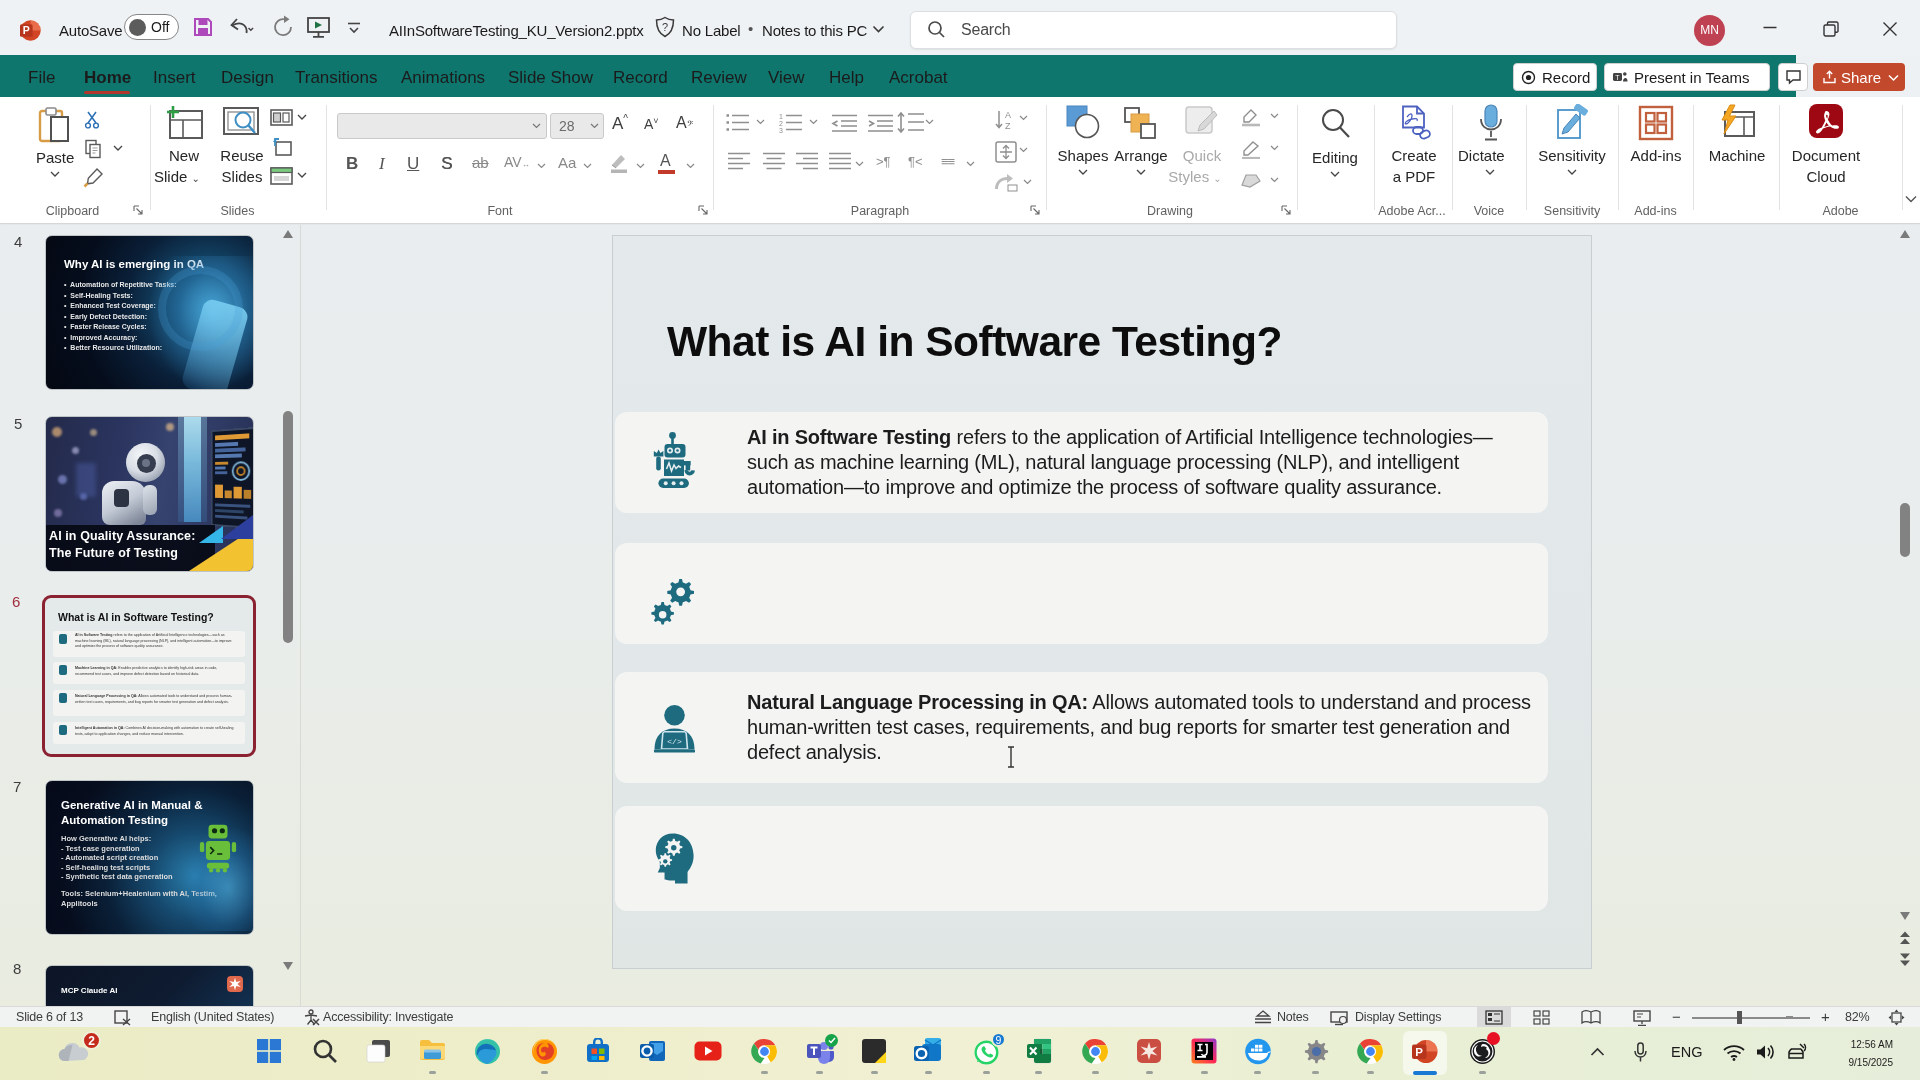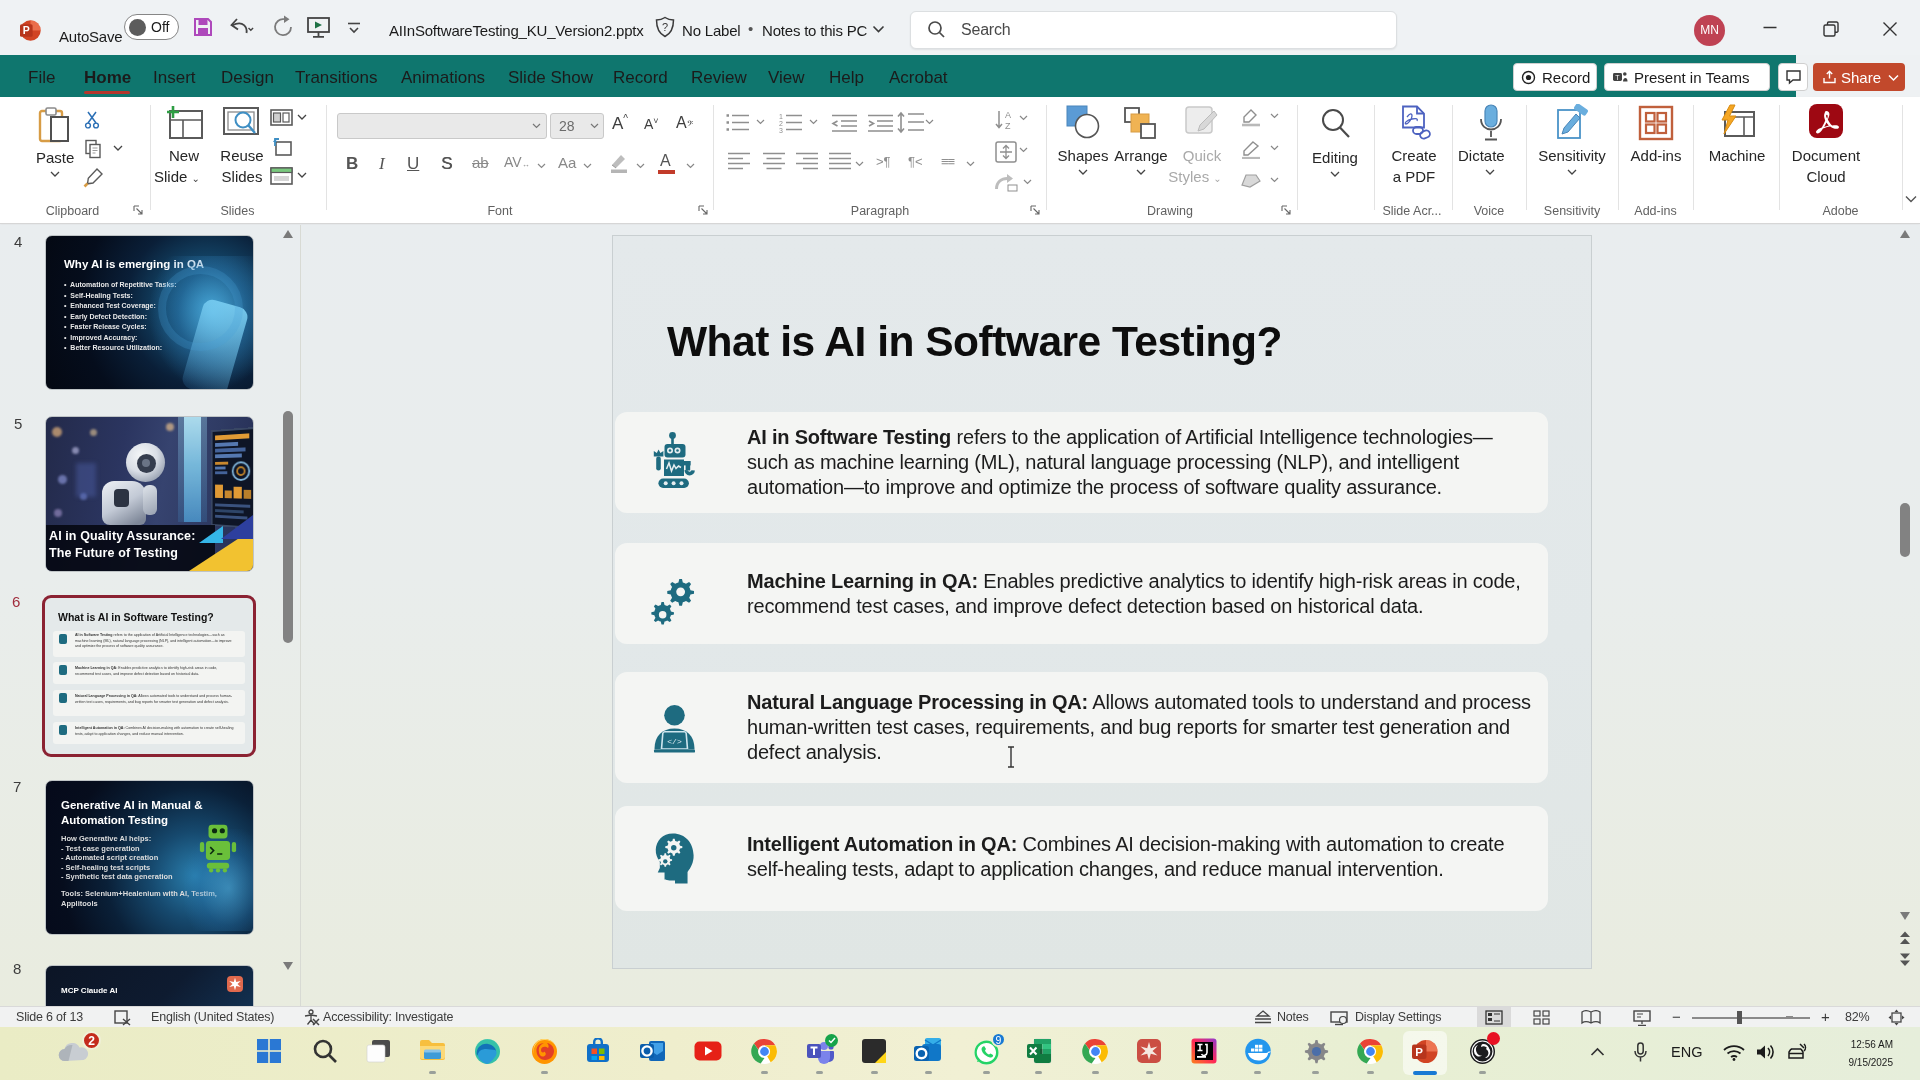--- a/index.html
+++ b/index.html
@@ -47,21 +47,21 @@
 <div id="app">
 
   <div id="titlebar">
 
     <svg class="abs" style="left:19px;top:19px" width="23" height="23" viewBox="0 0 23 23">
       <circle cx="11.5" cy="11.5" r="10.2" fill="#d14424"></circle>
       <path d="M11.5 1.3 A10.2 10.2 0 0 1 21.7 11.5 L11.5 11.5 Z" fill="#ff8f6b" opacity="0.55"></path>
       <rect x="1" y="5.2" width="12.6" height="12.6" rx="1.6" fill="#b7351c"></rect>
       <text x="7.3" y="15.4" font-size="10.5" font-weight="bold" fill="#fff" text-anchor="middle" font-family="Liberation Sans">P</text>
     </svg>
-    <div class="tb-txt" style="left:59px;top:22px;margin-top:6px;">AutoSave</div>
+    <div class="tb-txt" style="left:59px;top:22px;">AutoSave</div>
 
     <div class="abs" style="left:124px;top:14px;width:55px;height:26px;border:1px solid #868686;border-radius:13px;background:#fff;">
       <div class="abs" style="left:4px;top:3.5px;width:17px;height:17px;border-radius:50%;background:#5c5c5c;"></div>
       <div class="abs" style="left:26px;top:4px;font-size:14px;color:#1b1b1b;">Off</div>
     </div>
 
     <svg class="abs" style="left:192px;top:16px" width="22" height="22" viewBox="0 0 22 22">
       <path d="M3 3 h13 l3 3 v13 h-16 z" fill="none" stroke="#ae49bb" stroke-width="2"></path>
       <rect x="6.5" y="3.5" width="9" height="5.5" fill="#ae49bb"></rect>
       <rect x="6" y="12" width="10" height="7" fill="#ae49bb"></rect>
@@ -183,21 +183,21 @@
     <div class="gsep" style="left:1618px"></div>
     <div class="gsep" style="left:1693px"></div>
     <div class="gsep" style="left:1779px"></div>
     <div class="gsep" style="left:1902px"></div>
     
     <div class="glabel" style="left:20px;width:105px;">Clipboard</div>
     <div class="glabel" style="left:180px;width:115px;">Slides</div>
     <div class="glabel" style="left:460px;width:80px;">Font</div>
     <div class="glabel" style="left:820px;width:120px;">Paragraph</div>
     <div class="glabel" style="left:1110px;width:120px;">Drawing</div>
-    <div class="glabel" style="left:1374px;width:76px;">Slide Acr...</div>
+    <div class="glabel" style="left:1374px;width:76px;">Adobe Acr...</div>
     <div class="glabel" style="left:1452px;width:74px;">Voice</div>
     <div class="glabel" style="left:1526px;width:92px;">Sensitivity</div>
     <div class="glabel" style="left:1618px;width:75px;">Add-ins</div>
     <div class="glabel" style="left:1779px;width:123px;">Adobe</div>
     
     <svg class="abs" style="left:133px;top:108px" width="10" height="10" viewBox="0 0 10 10">
         <path d="M1 1 h5 M1 1 v5 M3.5 3.5 L9 9 M9 5 v4 h-4" stroke="#666" stroke-width="1.1" fill="none"></path>
       </svg>
     <svg class="abs" style="left:698px;top:108px" width="10" height="10" viewBox="0 0 10 10">
         <path d="M1 1 h5 M1 1 v5 M3.5 3.5 L9 9 M9 5 v4 h-4" stroke="#666" stroke-width="1.1" fill="none"></path>
@@ -659,27 +659,25 @@
         <path d="M6 9 L11 1 L1 1 Z" fill="#7a7a7a"></path>
       </svg>
 
     <div id="slide">
       <div class="abs" style="left:54px;top:82px;font-size:42.5px;font-weight:bold;color:#0d0d0d;letter-spacing:-0.5px;">What is AI in Software Testing?</div>
 
       <div class="cbox" style="top:176px;height:101px;"></div>
       <div class="ctext" style="top:189px;"><b>AI in Software Testing</b> refers to the application of Artificial Intelligence technologies—such as machine learning (ML), natural language processing (NLP), and intelligent automation—to improve and optimize the process of software quality assurance.</div>
 
       <div class="cbox" style="top:307px;height:101px;"></div>
-      <div class="ctext" style="top:333px;"><b>Machine Learning in QA:</b> Enables predictive analytics to identify high-risk areas in code, recommend test cases, and improve defect detection based on historical data.</div>
 
       <div class="cbox" style="top:436px;height:111px;"></div>
       <div class="ctext" style="top:454px;"><b>Natural Language Processing in QA:</b> Allows automated tools to understand and process human-written test cases, requirements, and bug reports for smarter test generation and defect analysis.</div>
 
       <div class="cbox" style="top:570px;height:105px;"></div>
-      <div class="ctext" style="top:596px;"><b>Intelligent Automation in QA:</b> Combines AI decision-making with automation to create self-healing tests, adapt to application changes, and reduce manual intervention.</div>
 
       <svg class="abs" style="left:38px;top:195px" width="44" height="57" viewBox="0 0 44 57">
         <g fill="#1e6b80">
           <circle cx="21.5" cy="4.5" r="3.4"></circle>
           <rect x="20.2" y="7" width="2.6" height="6.5"></rect>
           <rect x="13.5" y="13" width="21" height="13.5" rx="3"></rect>
           <rect x="13" y="28.5" width="20" height="16.5"></rect>
           <rect x="5.2" y="25.5" width="4.6" height="14" rx="2.3"></rect>
           <path d="M2.8 25.5 l0 -5.5 l3 2 l1.8 -3.5 l1.8 3.5 l3 -2 l0 5.5 z"></path>
           <rect x="33" y="30" width="6.6" height="4.4"></rect>

